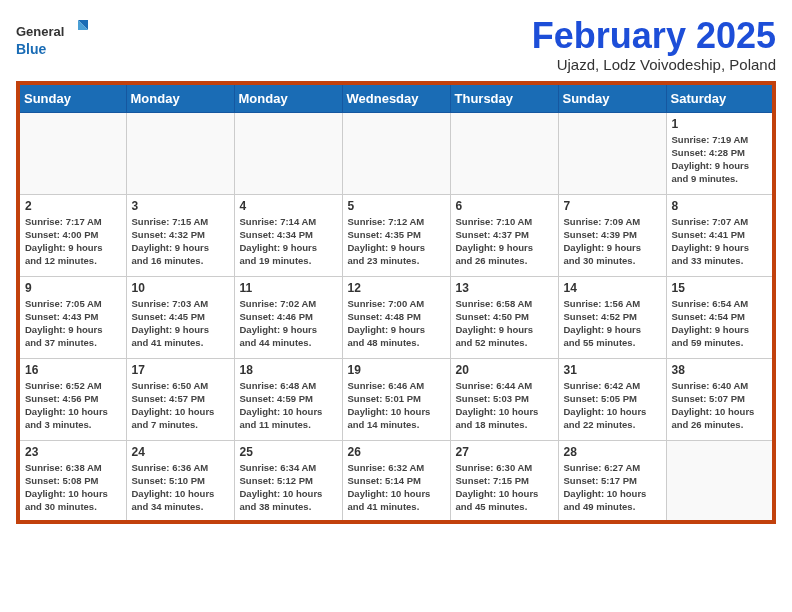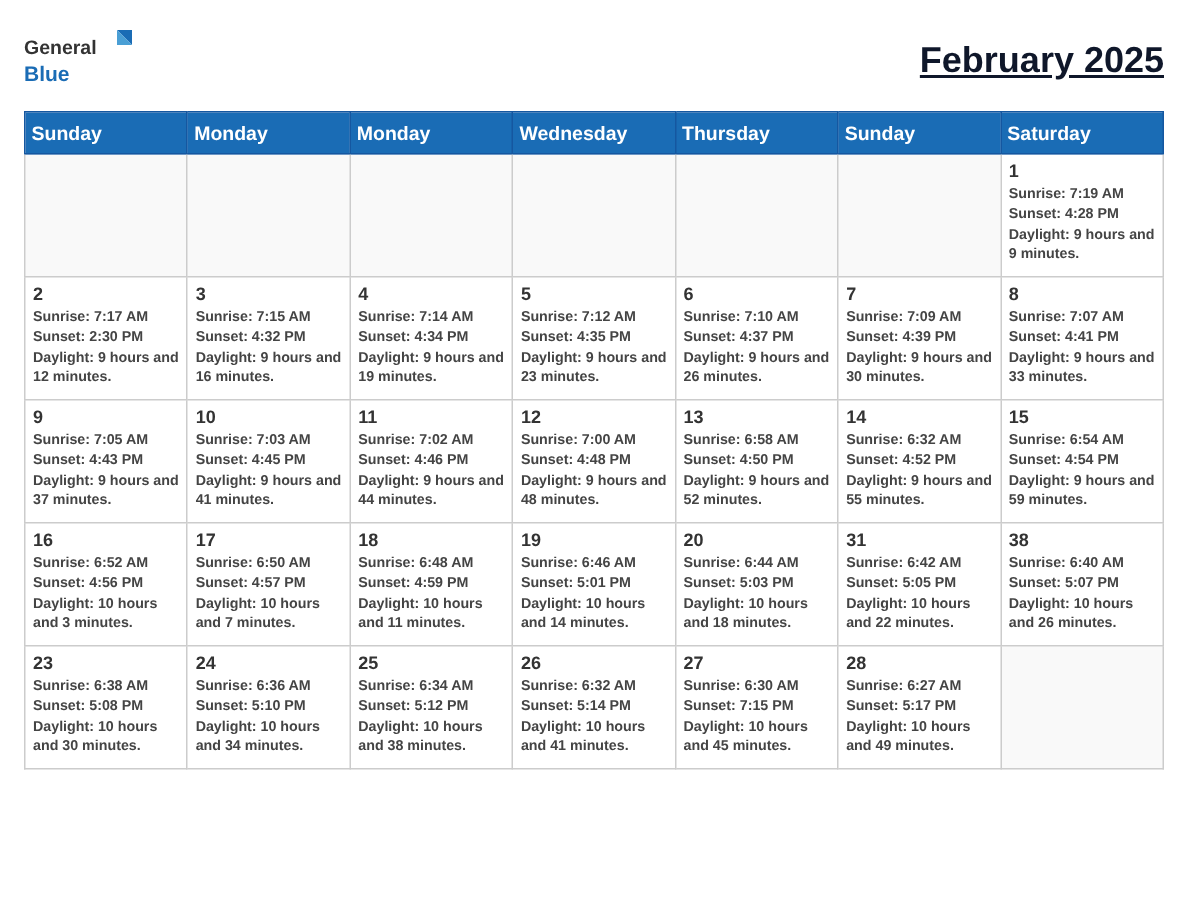--- a/index.html
+++ b/index.html
@@ -6,46 +6,45 @@
     body {
       font-family: Arial, sans-serif;
       background: #fff;
       width: 792px;
       min-height: 612px;
       padding: 16px;
     }
     .header-area {
       display: flex;
       justify-content: space-between;
-      align-items: center;
+      align-items: flex-start;
       margin-bottom: 8px;
     }
     .logo {
       display: flex;
       align-items: center;
       gap: 4px;
     }
     .title-area {
       text-align: right;
     }
     .month-title {
-      font-size: 24px;
-      font-weight: bold;
-      color: #0f172a;
+      font-size: 36px;
+      font-weight: bold;
+      color: #1d4ed8;
       line-height: 1.1;
-      text-decoration: underline;
     }
     .location-title {
       font-size: 15px;
       color: #333;
     }
     .calendar-table {
       width: 100%;
       border-collapse: collapse;
-      border: 1px solid #c2410c;
+      border: 4px solid #c2410c;
     }
     .calendar-table th {
       background-color: #1a6cb5;
       color: #fff;
       font-size: 13px;
       font-weight: bold;
       padding: 6px 4px;
       text-align: left;
       border: 1px solid #1557a0;
     }
@@ -82,20 +81,21 @@
   <div class="logo">
 <svg width="80" height="50" viewBox="0 0 80 50" xmlns="http://www.w3.org/2000/svg">
   <text x="0" y="20" font-size="13" font-weight="bold" fill="#333" font-family="Arial">General</text>
   <polygon points="62,4 72,4 72,14" fill="#1a6cb5"></polygon>
   <polygon points="62,4 72,14 62,14" fill="#4a9fd5"></polygon>
   <text x="0" y="38" font-size="14" font-weight="bold" fill="#1a6cb5" font-family="Arial">Blue</text>
 </svg>
     </div>
   <div class="title-area">
     <div class="month-title">February 2025</div>
+    <div class="location-title">Ujazd, Lodz Voivodeship, Poland</div>
   </div>
 </div>
 
 <table class="calendar-table">
   <thead>
     <tr>
     <th>Sunday</th>
         <th>Monday</th>
         <th>Monday</th>
         <th>Wednesday</th>
@@ -116,21 +116,21 @@
           <span class="day-number">1</span>
           <div class="day-info">Sunrise: 7:19 AM
 Sunset: 4:28 PM
 Daylight: 9 hours and 9 minutes.</div>
         </td>
       </tr>
       <tr>
         <td>
           <span class="day-number">2</span>
           <div class="day-info">Sunrise: 7:17 AM
-Sunset: 2:30 PM
+Sunset: 4:00 PM
 Daylight: 9 hours and 12 minutes.</div>
         </td>
         <td>
           <span class="day-number">3</span>
           <div class="day-info">Sunrise: 7:15 AM
 Sunset: 4:32 PM
 Daylight: 9 hours and 16 minutes.</div>
         </td>
         <td>
           <span class="day-number">4</span>
@@ -189,21 +189,21 @@
 Daylight: 9 hours and 48 minutes.</div>
         </td>
         <td>
           <span class="day-number">13</span>
           <div class="day-info">Sunrise: 6:58 AM
 Sunset: 4:50 PM
 Daylight: 9 hours and 52 minutes.</div>
         </td>
         <td>
           <span class="day-number">14</span>
-          <div class="day-info">Sunrise: 6:32 AM
+          <div class="day-info">Sunrise: 1:56 AM
 Sunset: 4:52 PM
 Daylight: 9 hours and 55 minutes.</div>
         </td>
         <td>
           <span class="day-number">15</span>
           <div class="day-info">Sunrise: 6:54 AM
 Sunset: 4:54 PM
 Daylight: 9 hours and 59 minutes.</div>
         </td>
       </tr>

